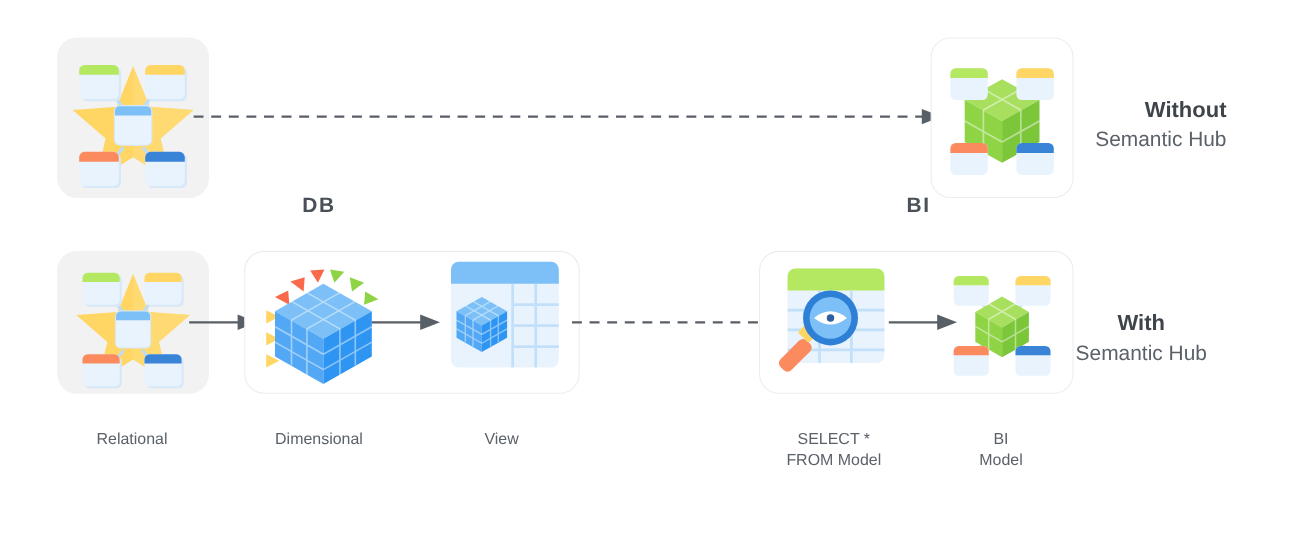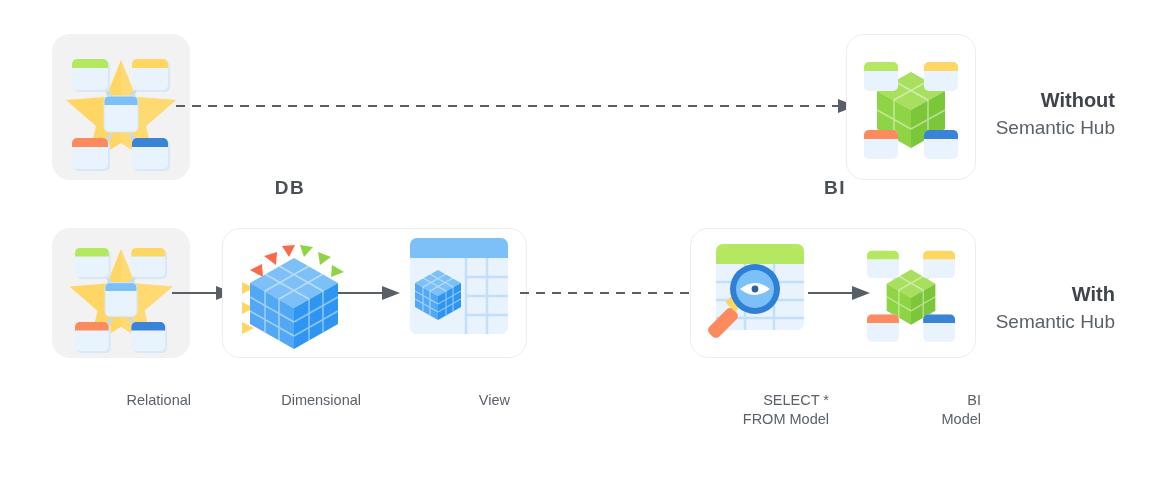--- a/index.html
+++ b/index.html
@@ -34,21 +34,21 @@
   
   .node {
     position: absolute;
     display: flex;
     align-items: center;
     justify-content: center;
   }
   
   .caption {
     position: absolute;
-    text-align: right;
+    text-align: center;
     color: #5b6169;
     font-size: 14.5px;
     line-height: 19px;
     white-space: pre-line;
   }
   .group-title {
     position: absolute;
     text-align: center;
     color: #4a5057;
     font-size: 19px;
@@ -400,31 +400,31 @@
         <rect x="12" y="86" width="34" height="29" rx="5" fill="#e8f3fd"></rect>
         <path d="M12 91 a5 5 0 0 1 5 -5 h24 a5 5 0 0 1 5 5 v4 h-34 z" fill="#fb8b5f"></path>
       </g>
       <g>
         <rect x="72" y="86" width="34" height="29" rx="5" fill="#e8f3fd"></rect>
         <path d="M72 91 a5 5 0 0 1 5 -5 h24 a5 5 0 0 1 5 5 v4 h-34 z" fill="#3a84d8"></path>
       </g>
     </svg>
   </div>
 
-  <div class="side-label" style="left:960px; top:264px; width:155px;">
+  <div class="side-label" style="left:960px; top:264px; width:155px;text-align:center;">
     <span class="strong">With</span>
     <span class="rest">Semantic
 Hub</span>
   </div>
 
   <div class="caption" style="left:49px; top:391px; width:142px;">Relational</div>
 
   <div class="caption" style="left:219px; top:391px; width:142px;">Dimensional</div>
 
-  <div class="caption" style="left:368px; top:391px; width:142px;">View</div>
+  <div class="caption" style="left:385px; top:391px; width:142px;">View</div>
 
   <div class="caption" style="left:687px; top:391px; width:142px;">SELECT *
 FROM Model</div>
 
   <div class="caption" style="left:839px; top:391px; width:142px;">BI
 Model</div>
 
 </div>
 
 </body></html>

